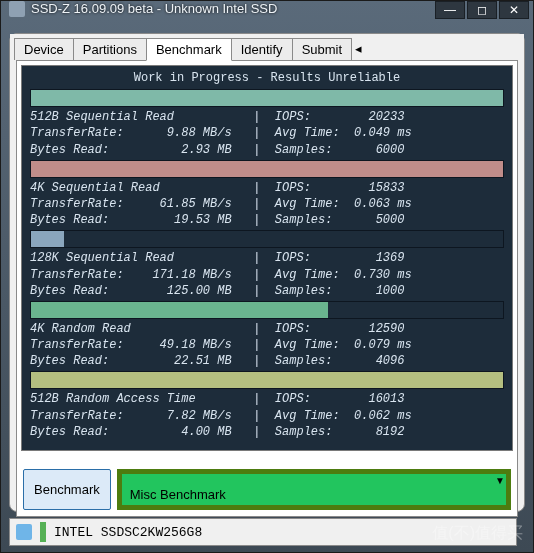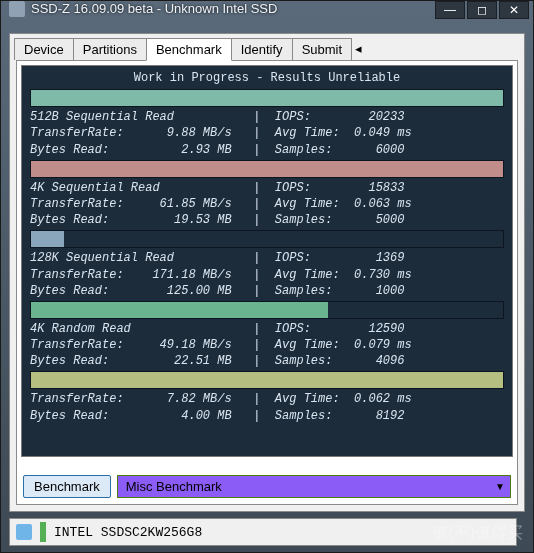--- a/index.html
+++ b/index.html
@@ -3,36 +3,36 @@
 <meta charset="utf-8">
 <style>
   * { box-sizing: border-box; margin: 0; padding: 0; }
   body { font-family: "Segoe UI", Tahoma, sans-serif; background: #000; width: 534px; height: 553px; overflow: hidden; }
   .window { width: 534px; height: 553px; background: linear-gradient(#5a6a7a,#3d4954); border: 1px solid #1a1a1a; position: relative; }
   .titlebar { height: 28px; display: flex; align-items: flex-start; padding: 0 4px 0 8px; color: #eef3f7; }
   .title-icon { width: 16px; height: 16px; background: #8fa1b3; border-radius: 2px; margin-right: 6px; }
   .title-text { flex: 1; font-size: 13px; text-shadow: 0 0 3px #000; }
   .win-btns { display: flex; gap: 2px; }
   .win-btn { width: 30px; height: 18px; background: #2e3740; color: #fff; display: flex; align-items: center; justify-content: center; font-size: 12px; border: 1px solid #1a2026; cursor: pointer; }
-  .inner { position: absolute; left: 8px; right: 8px; top: 32px; bottom: 40px; background: #f0f0f0; border: 1px solid #8a8a8a; border-radius: 0; display: flex; flex-direction: column; }
+  .inner { position: absolute; left: 8px; right: 8px; top: 32px; bottom: 40px; background: #f0f0f0; border: 1px solid #8a8a8a; border-radius: 8px; display: flex; flex-direction: column; }
   .tabs { display: flex; padding: 4px 4px 0 4px; background: #f0f0f0; }
   .tab { padding: 3px 9px; font-size: 13px; border: 1px solid #8a8a8a; border-bottom: none; margin-right: -1px; background: #ececec; cursor: pointer; position: relative; }
   .tab.active { background: #fff; z-index: 2; border-bottom: 1px solid #fff; margin-bottom: -1px; }
   .tab-more { padding: 3px 4px; font-size: 13px; }
   .bench-panel { flex: 1; margin: 0 6px 6px 6px; border: 1px solid #8a8a8a; background: #fff; display: flex; flex-direction: column; padding: 4px; gap: 12px; }
   .bench-area { flex: 1; background: #1d2c3a; border: 1px solid #7a7a7a; font-family: "Courier New", monospace; color: #d8e4ef; font-size: 12px; line-height: 1.35; padding: 4px 8px 8px 8px; overflow: hidden; }
   .header-line { text-align: center; margin-bottom: 3px; }
   .bench-block { margin-bottom: 2px; font-style: italic; }
   .bar { height: 18px; border: 1px solid #0d1620; margin-bottom: 2px; position: relative; background: #1d2c3a; }
   .bar-fill { height: 100%; }
   .row { white-space: pre; }
   .controls { display: flex; gap: 6px; padding: 6px 2px 2px 2px; }
   .btn-benchmark { padding: 3px 10px; font-size: 13px; border: 1px solid #2a6ea8; background: #dceaf8; cursor: pointer; border-radius: 2px; }
   .select { flex: 1; position: relative; }
-  .select-box { border: 1px solid #4d7c0f; background: #8b5cf6; padding: 3px 20px 3px 8px; font-size: 13px; cursor: pointer; }
+  .select-box { border: 5px solid #4d7c0f; background: #22c55e; padding: 13px 20px 3px 8px; font-size: 13px; cursor: pointer; }
   .select-arrow { position: absolute; right: 6px; top: 6px; font-size: 10px; }
   .statusbar { position: absolute; left: 8px; right: 16px; bottom: 6px; height: 28px; background: #f0f0f0; border: 1px solid #8a8a8a; display: flex; align-items: center; padding: 0 6px; gap: 8px; }
   .status-icon { width: 16px; height: 16px; background: #6fb5e8; border-radius: 2px; }
   .status-bar-strip { width: 6px; height: 20px; background: #55b055; }
   .status-text { font-family: "Courier New", monospace; font-size: 13px; flex: 1; }
   .watermark { position: absolute; right: 10px; bottom: 8px; color: rgba(255,255,255,.35); font-size: 16px; pointer-events:none; }
 </style>
 </head>
 <body>
 
@@ -90,20 +90,21 @@
                 <div class="bar-fill" style="background: rgb(106, 181, 143); width: 63%;"></div>
               </div>
               <div class="row">4K Random Read                 |  IOPS:        12590</div>
               <div class="row">TransferRate:     49.18 MB/s   |  Avg Time:  0.079 ms</div>
               <div class="row">Bytes Read:         22.51 MB   |  Samples:      4096</div>
             </div>
             <div class="bench-block">
               <div class="bar">
                 <div class="bar-fill" style="background: rgb(180, 191, 128); width: 100%;"></div>
               </div>
+              <div class="row">512B Random Access Time        |  IOPS:        16013</div>
               <div class="row">TransferRate:      7.82 MB/s   |  Avg Time:  0.062 ms</div>
               <div class="row">Bytes Read:          4.00 MB   |  Samples:      8192</div>
             </div>
           </div>
       </div>
       <div class="controls">
         <button class="btn-benchmark">Benchmark</button>
         <div class="select">
           <div class="select-box">Misc Benchmark</div>
           <span class="select-arrow">▼</span>

